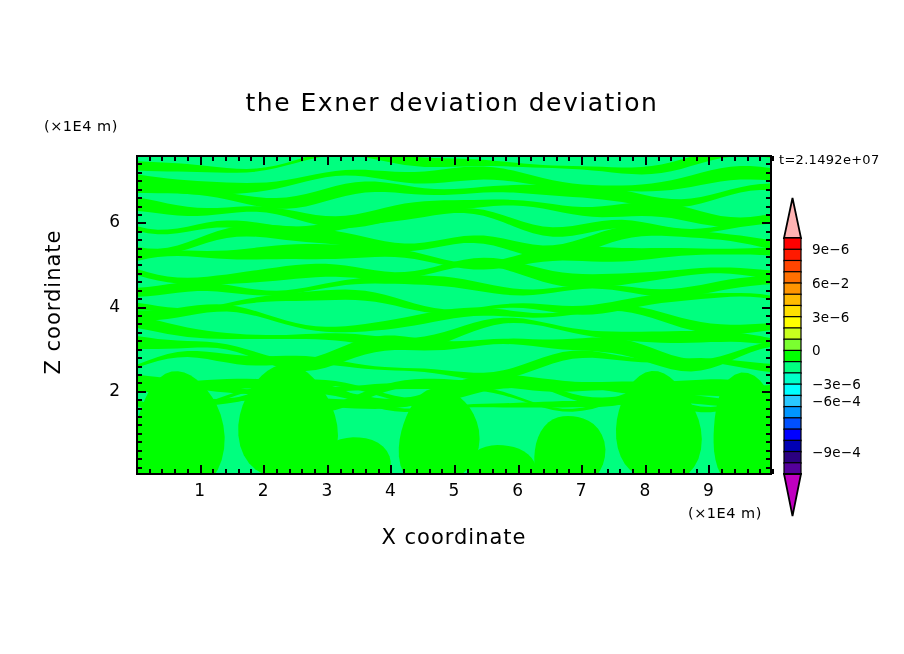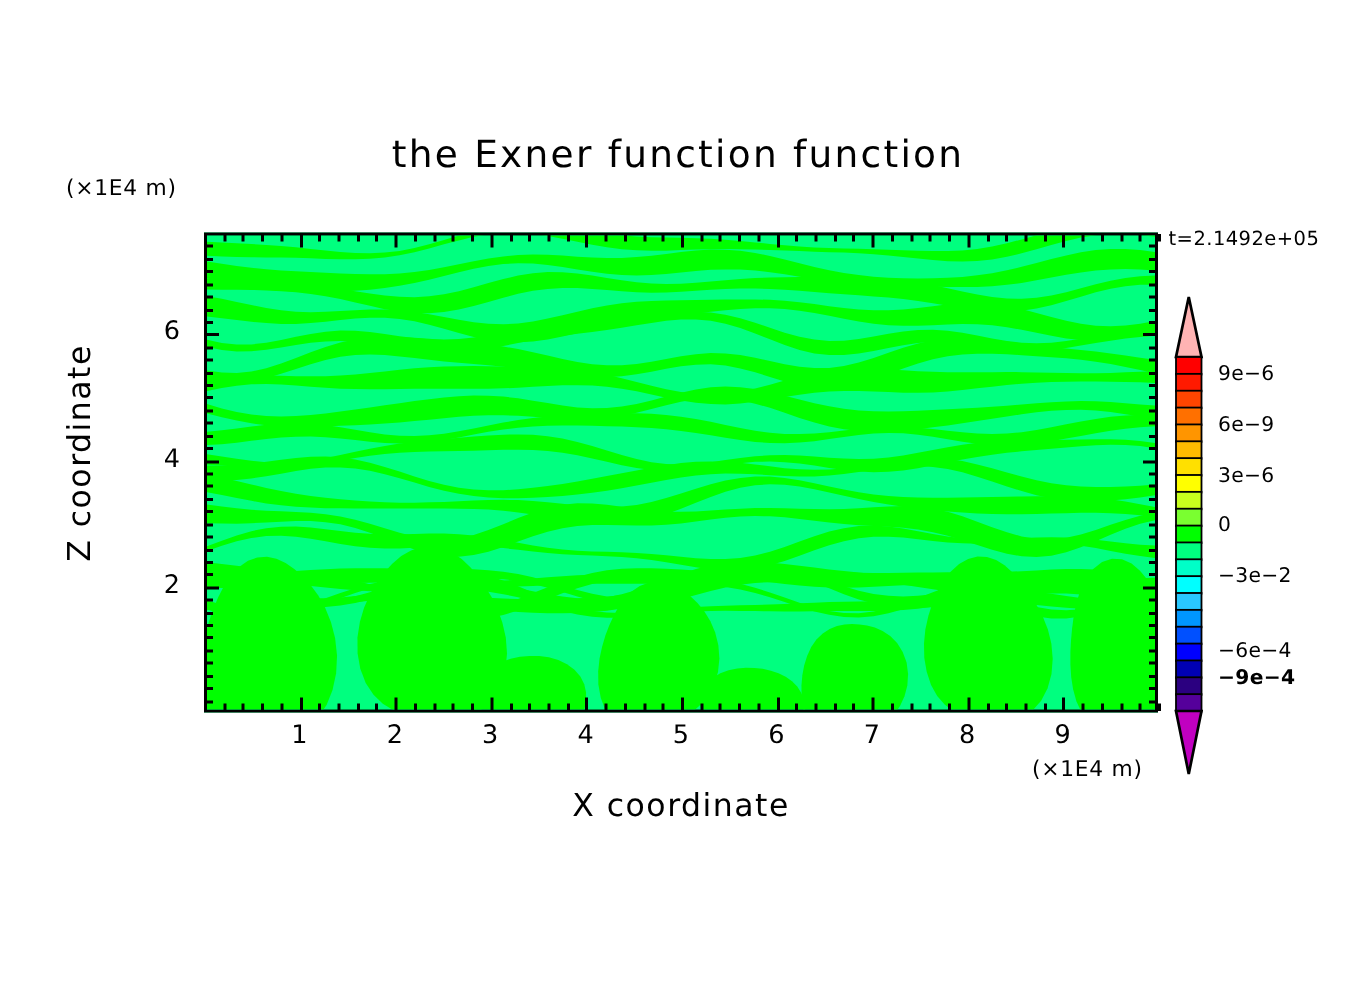--- a/index.html
+++ b/index.html
@@ -17,25 +17,25 @@
   #xunit{left:688px;top:505px;font-size:14.5px;letter-spacing:.5px;}
   .xtl{position:absolute;top:480px;width:30px;margin-left:-15px;text-align:center;font-size:17px;}
   .ytl{position:absolute;left:92px;width:28px;text-align:right;font-size:17px;}
   .tick{position:absolute;background:#000;}
   #cbwrap{left:778px;top:192px;width:36px;height:330px;}
   .cblab{position:absolute;left:34px;font-size:13.5px;white-space:nowrap;letter-spacing:.2px;}
 </style>
 </head>
 <body>
 
-<div class="abs" id="title">the Exner function function</div>
+<div class="abs" id="title">the Exner deviation deviation</div>
 
 <div class="abs" id="yunit">(×1E4 m)</div>
 
-<div class="abs" id="time">t=2.1492e+05</div>
+<div class="abs" id="time">t=2.1492e+07</div>
 
 <div class="abs" id="plot">
   <svg id="plotsvg" width="632" height="316" viewBox="0 0 632 316">
       <rect width="632" height="316" fill="#00ff7f"></rect>
       <path d="M0.0,4.2L9.9,4.7L19.8,5.2L29.6,5.7L39.5,6.3L49.4,7.0L59.3,7.9L69.1,9.0L79.0,10.0L88.9,11.0L98.8,11.7L108.6,11.9L118.5,11.4L128.4,10.3L138.3,8.4L148.1,5.9L158.0,3.0L167.9,-0.0L177.8,-2.8L187.6,-5.2L197.5,-6.8L207.4,-7.7L217.3,-7.7L227.1,-7.0L237.0,-5.8L246.9,-4.3L256.8,-2.7L266.6,-1.3L276.5,-0.2L286.4,0.6L296.3,1.1L306.1,1.3L316.0,1.5L325.9,1.8L335.8,2.2L345.6,2.8L355.5,3.7L365.4,4.6L375.3,5.6L385.1,6.5L395.0,7.3L404.9,8.0L414.8,8.4L424.6,8.7L434.5,8.9L444.4,9.2L454.3,9.5L464.1,9.8L474.0,10.2L483.9,10.4L493.8,10.4L503.6,10.0L513.5,9.0L523.4,7.4L533.3,5.2L543.1,2.6L553.0,-0.2L562.9,-3.0L572.8,-5.5L582.6,-7.3L592.5,-8.3L602.4,-8.5L612.3,-7.8L622.1,-6.4L632.0,-4.5L632.0,0.8L622.1,-0.3L612.3,-1.0L602.4,-1.0L592.5,-0.2L582.6,1.3L572.8,3.6L562.9,6.3L553.0,9.1L543.1,11.9L533.3,14.2L523.4,16.0L513.5,17.0L503.6,17.4L493.8,17.1L483.9,16.4L474.0,15.4L464.1,14.3L454.3,13.4L444.4,12.5L434.5,11.9L424.6,11.4L414.8,11.1L404.9,10.8L395.0,10.4L385.1,10.0L375.3,9.7L365.4,9.3L355.5,9.1L345.6,9.0L335.8,9.1L325.9,9.4L316.0,9.7L306.1,10.1L296.3,10.1L286.4,9.9L276.5,9.1L266.6,7.9L256.8,6.2L246.9,4.2L237.0,2.2L227.1,0.3L217.3,-1.1L207.4,-1.8L197.5,-1.7L187.6,-0.8L177.8,0.9L167.9,3.3L158.0,5.9L148.1,8.6L138.3,11.1L128.4,13.1L118.5,14.6L108.6,15.5L98.8,15.8L88.9,15.8L79.0,15.6L69.1,15.2L59.3,14.9L49.4,14.7L39.5,14.6L29.6,14.5L19.8,14.3L9.9,14.0L0.0,13.5Z" fill="#00ff00"></path>
       <path d="M0.0,17.4L9.9,18.9L19.8,20.3L29.6,21.5L39.5,22.5L49.4,23.3L59.3,23.9L69.1,24.4L79.0,24.9L88.9,25.4L98.8,25.7L108.6,25.9L118.5,25.8L128.4,25.4L138.3,24.4L148.1,23.0L158.0,21.2L167.9,19.2L177.8,17.2L187.6,15.4L197.5,14.0L207.4,13.0L217.3,12.7L227.1,12.8L237.0,13.4L246.9,14.1L256.8,14.7L266.6,15.0L276.5,15.0L286.4,14.4L296.3,13.5L306.1,12.3L316.0,11.0L325.9,10.0L335.8,9.4L345.6,9.5L355.5,10.2L365.4,11.6L375.3,13.6L385.1,16.0L395.0,18.5L404.9,21.0L414.8,23.2L424.6,25.0L434.5,26.4L444.4,27.5L454.3,28.1L464.1,28.5L474.0,28.6L483.9,28.5L493.8,28.2L503.6,27.6L513.5,26.5L523.4,25.1L533.3,23.2L543.1,20.9L553.0,18.4L562.9,15.7L572.8,13.3L582.6,11.2L592.5,9.7L602.4,9.0L612.3,9.0L622.1,9.7L632.0,11.0L632.0,23.4L622.1,22.7L612.3,22.4L602.4,22.6L592.5,23.3L582.6,24.6L572.8,26.2L562.9,28.0L553.0,29.9L543.1,31.6L533.3,32.9L523.4,33.8L513.5,34.3L503.6,34.4L493.8,34.3L483.9,34.1L474.0,33.8L464.1,33.5L454.3,33.1L444.4,32.7L434.5,32.1L424.6,31.3L414.8,30.3L404.9,29.0L395.0,27.5L385.1,25.9L375.3,24.5L365.4,23.4L355.5,22.7L345.6,22.6L335.8,22.9L325.9,23.7L316.0,24.6L306.1,25.6L296.3,26.3L286.4,26.6L276.5,26.4L266.6,25.5L256.8,24.2L246.9,22.6L237.0,21.0L227.1,19.6L217.3,18.7L207.4,18.5L197.5,19.0L187.6,20.3L177.8,22.2L167.9,24.5L158.0,27.0L148.1,29.5L138.3,31.7L128.4,33.5L118.5,35.0L108.6,36.1L98.8,36.8L88.9,37.3L79.0,37.5L69.1,37.6L59.3,37.4L49.4,36.9L39.5,36.1L29.6,34.8L19.8,33.1L9.9,31.0L0.0,28.6Z" fill="#00ff00"></path>
       <path d="M0.0,28.6L9.9,29.3L19.8,30.0L29.6,30.6L39.5,31.2L49.4,31.7L59.3,32.4L69.1,33.2L79.0,34.3L88.9,35.7L98.8,37.2L108.6,38.7L118.5,40.0L128.4,40.9L138.3,41.1L148.1,40.5L158.0,39.1L167.9,37.1L177.8,34.5L187.6,31.7L197.5,29.0L207.4,26.7L217.3,25.2L227.1,24.4L237.0,24.5L246.9,25.4L256.8,26.7L266.6,28.3L276.5,29.9L286.4,31.2L296.3,32.0L306.1,32.3L316.0,32.1L325.9,31.5L335.8,30.7L345.6,29.8L355.5,29.0L365.4,28.4L375.3,28.0L385.1,27.8L395.0,27.7L404.9,27.7L414.8,27.7L424.6,27.8L434.5,27.9L444.4,28.2L454.3,28.8L464.1,29.8L474.0,31.2L483.9,33.0L493.8,35.1L503.6,37.3L513.5,39.4L523.4,41.0L533.3,42.0L543.1,42.2L553.0,41.5L562.9,40.0L572.8,37.8L582.6,35.2L592.5,32.5L602.4,30.2L612.3,28.3L622.1,27.1L632.0,26.6L632.0,32.9L622.1,32.9L612.3,33.8L602.4,35.5L592.5,37.9L582.6,40.8L572.8,43.7L562.9,46.5L553.0,48.7L543.1,50.1L533.3,50.8L523.4,50.6L513.5,49.7L503.6,48.4L493.8,46.8L483.9,45.1L474.0,43.7L464.1,42.4L454.3,41.4L444.4,40.6L434.5,39.9L424.6,39.2L414.8,38.5L404.9,37.7L395.0,36.9L385.1,36.2L375.3,35.6L365.4,35.3L355.5,35.3L345.6,35.6L335.8,36.2L325.9,36.9L316.0,37.5L306.1,38.0L296.3,38.1L286.4,37.8L276.5,37.2L266.6,36.4L256.8,35.6L246.9,35.0L237.0,35.0L227.1,35.6L217.3,36.9L207.4,38.9L197.5,41.5L187.6,44.3L177.8,47.0L167.9,49.4L158.0,51.0L148.1,51.8L138.3,51.7L128.4,50.7L118.5,49.1L108.6,46.9L98.8,44.7L88.9,42.4L79.0,40.5L69.1,39.0L59.3,37.8L49.4,37.1L39.5,36.6L29.6,36.3L19.8,36.2L9.9,36.1L0.0,36.0Z" fill="#00ff00"></path>
       <path d="M0.0,40.5L9.9,42.2L19.8,44.3L29.6,46.4L39.5,48.3L49.4,49.8L59.3,50.8L69.1,51.1L79.0,50.9L88.9,50.4L98.8,49.8L108.6,49.3L118.5,49.3L128.4,49.8L138.3,50.9L148.1,52.5L158.0,54.3L167.9,56.2L177.8,57.9L187.6,58.9L197.5,59.2L207.4,58.7L217.3,57.4L227.1,55.4L237.0,53.2L246.9,50.8L256.8,48.5L266.6,46.6L276.5,45.2L286.4,44.2L296.3,43.7L306.1,43.3L316.0,43.2L325.9,43.0L335.8,42.9L345.6,42.7L355.5,42.6L365.4,42.6L375.3,42.9L385.1,43.5L395.0,44.5L404.9,45.7L414.8,47.1L424.6,48.4L434.5,49.4L444.4,49.9L454.3,49.9L464.1,49.3L474.0,48.3L483.9,47.1L493.8,45.9L503.6,45.1L513.5,45.0L523.4,45.5L533.3,46.9L543.1,49.0L553.0,51.6L562.9,54.3L572.8,56.8L582.6,58.9L592.5,60.1L602.4,60.5L612.3,60.0L622.1,58.8L632.0,57.0L632.0,63.4L622.1,65.9L612.3,67.9L602.4,69.3L592.5,69.9L582.6,69.7L572.8,68.6L562.9,66.9L553.0,64.9L543.1,62.9L533.3,61.1L523.4,59.9L513.5,59.2L503.6,59.0L493.8,59.3L483.9,59.8L474.0,60.1L464.1,60.2L454.3,59.8L444.4,58.8L434.5,57.3L424.6,55.5L414.8,53.5L404.9,51.6L395.0,50.1L385.1,49.0L375.3,48.5L365.4,48.5L355.5,49.0L345.6,49.9L335.8,50.9L325.9,52.0L316.0,53.2L306.1,54.3L296.3,55.5L286.4,57.0L276.5,58.6L266.6,60.6L256.8,62.7L246.9,65.1L237.0,67.3L227.1,69.3L217.3,70.6L207.4,71.2L197.5,70.9L187.6,69.6L177.8,67.6L167.9,65.0L158.0,62.2L148.1,59.5L138.3,57.2L128.4,55.6L118.5,54.8L108.6,54.8L98.8,55.4L88.9,56.4L79.0,57.5L69.1,58.4L59.3,59.0L49.4,59.0L39.5,58.4L29.6,57.5L19.8,56.3L9.9,55.1L0.0,54.0Z" fill="#00ff00"></path>
       <path d="M0.0,69.5L9.9,71.7L19.8,72.7L29.6,72.6L39.5,71.5L49.4,69.7L59.3,67.5L69.1,65.6L79.0,64.1L88.9,63.4L98.8,63.5L108.6,64.3L118.5,65.6L128.4,67.1L138.3,68.4L148.1,69.2L158.0,69.4L167.9,69.0L177.8,68.0L187.6,66.5L197.5,64.9L207.4,63.4L217.3,62.0L227.1,61.0L237.0,60.2L246.9,59.5L256.8,58.7L266.6,57.8L276.5,56.7L286.4,55.3L296.3,53.7L306.1,52.3L316.0,51.2L325.9,50.9L335.8,51.4L345.6,52.8L355.5,55.2L365.4,58.2L375.3,61.5L385.1,64.8L395.0,67.5L404.9,69.4L414.8,70.3L424.6,70.1L434.5,69.0L444.4,67.3L454.3,65.5L464.1,64.0L474.0,63.0L483.9,62.8L493.8,63.5L503.6,64.9L513.5,66.7L523.4,68.7L533.3,70.4L543.1,71.5L553.0,71.9L562.9,71.5L572.8,70.4L582.6,68.8L592.5,66.9L602.4,64.9L612.3,63.1L622.1,61.5L632.0,60.1L632.0,66.8L622.1,67.6L612.3,68.7L602.4,70.1L592.5,71.7L582.6,73.4L572.8,75.0L562.9,76.1L553.0,76.7L543.1,76.6L533.3,75.8L523.4,74.6L513.5,73.2L503.6,72.0L493.8,71.1L483.9,71.0L474.0,71.7L464.1,73.1L454.3,75.0L444.4,77.0L434.5,78.7L424.6,79.7L414.8,79.7L404.9,78.6L395.0,76.3L385.1,73.0L375.3,69.2L365.4,65.3L355.5,61.7L345.6,58.8L335.8,56.9L325.9,56.0L316.0,56.0L306.1,56.9L296.3,58.3L286.4,59.9L276.5,61.5L266.6,63.0L256.8,64.3L246.9,65.5L237.0,66.8L227.1,68.2L217.3,69.8L207.4,71.7L197.5,73.7L187.6,75.7L177.8,77.4L167.9,78.7L158.0,79.2L148.1,78.9L138.3,77.8L128.4,76.2L118.5,74.3L108.6,72.5L98.8,71.1L88.9,70.4L79.0,70.6L69.1,71.5L59.3,73.0L49.4,74.7L39.5,76.2L29.6,77.2L19.8,77.3L9.9,76.3L0.0,74.3Z" fill="#00ff00"></path>
       <path d="M0.0,90.0L9.9,91.4L19.8,91.7L29.6,90.7L39.5,88.5L49.4,85.3L59.3,81.6L69.1,77.8L79.0,74.3L88.9,71.4L98.8,69.3L108.6,68.1L118.5,67.6L128.4,67.7L138.3,68.2L148.1,68.9L158.0,69.7L167.9,70.5L177.8,71.5L187.6,72.6L197.5,74.0L207.4,75.7L217.3,77.8L227.1,80.0L237.0,82.3L246.9,84.3L256.8,85.8L266.6,86.5L276.5,86.5L286.4,85.6L296.3,84.1L306.1,82.3L316.0,80.5L325.9,79.1L335.8,78.4L345.6,78.6L355.5,79.7L365.4,81.5L375.3,83.7L385.1,85.8L395.0,87.5L404.9,88.4L414.8,88.3L424.6,87.0L434.5,84.6L444.4,81.6L454.3,78.2L464.1,74.8L474.0,72.0L483.9,69.8L493.8,68.5L503.6,68.2L513.5,68.5L523.4,69.5L533.3,70.7L543.1,72.0L553.0,73.2L562.9,74.3L572.8,75.3L582.6,76.3L592.5,77.4L602.4,78.6L612.3,80.0L622.1,81.5L632.0,82.9L632.0,91.9L622.1,89.7L612.3,87.6L602.4,85.7L592.5,84.1L582.6,82.8L572.8,81.9L562.9,81.1L553.0,80.5L543.1,79.8L533.3,79.2L523.4,78.8L513.5,78.8L503.6,79.3L493.8,80.5L483.9,82.5L474.0,85.3L464.1,88.7L454.3,92.4L444.4,95.9L434.5,98.9L424.6,101.0L414.8,101.8L404.9,101.4L395.0,99.8L385.1,97.3L375.3,94.3L365.4,91.2L355.5,88.6L345.6,86.7L335.8,85.9L325.9,86.1L316.0,87.2L306.1,88.9L296.3,90.8L286.4,92.5L276.5,93.8L266.6,94.5L256.8,94.4L246.9,93.8L237.0,92.6L227.1,91.3L217.3,89.8L207.4,88.6L197.5,87.5L187.6,86.5L177.8,85.7L167.9,84.9L158.0,84.0L148.1,82.9L138.3,81.7L128.4,80.6L118.5,79.7L108.6,79.4L98.8,79.7L88.9,80.9L79.0,83.0L69.1,85.8L59.3,89.0L49.4,92.2L39.5,95.1L29.6,97.2L19.8,98.4L9.9,98.4L0.0,97.4Z" fill="#00ff00"></path>
@@ -280,20 +280,20 @@
       <rect x="6" y="214.57142857142856" width="17" height="11.638095238095238" fill="#0096ff" stroke="#000" stroke-width="1.2"></rect>
       <rect x="6" y="225.8095238095238" width="17" height="11.638095238095238" fill="#0050ff" stroke="#000" stroke-width="1.2"></rect>
       <rect x="6" y="237.04761904761904" width="17" height="11.638095238095238" fill="#0000ff" stroke="#000" stroke-width="1.2"></rect>
       <rect x="6" y="248.28571428571428" width="17" height="11.638095238095238" fill="#0000b4" stroke="#000" stroke-width="1.2"></rect>
       <rect x="6" y="259.5238095238095" width="17" height="11.638095238095238" fill="#2b0080" stroke="#000" stroke-width="1.2"></rect>
       <rect x="6" y="270.76190476190476" width="17" height="11.638095238095238" fill="#55009b" stroke="#000" stroke-width="1.2"></rect>
       <path d="M6,282 L23,282 L14.5,324 Z" fill="#c000c0" stroke="#000" stroke-width="1.8"></path>
     </svg>
   <div id="cblabels">
       <div class="cblab" style="top: 49.2381px;">9e−6</div>
-      <div class="cblab" style="top: 82.9524px;">6e−9</div>
+      <div class="cblab" style="top: 82.9524px;">6e−2</div>
       <div class="cblab" style="top: 116.667px;">3e−6</div>
       <div class="cblab" style="top: 150.381px;">0</div>
-      <div class="cblab" style="top: 184.095px;">−3e−2</div>
-      <div class="cblab" style="top: 234px;">−6e−4</div>
-      <div class="cblab" style="top: 251.524px; font-weight: bold;">−9e−4</div>
+      <div class="cblab" style="top: 184.095px;">−3e−6</div>
+      <div class="cblab" style="top: 201px;">−6e−4</div>
+      <div class="cblab" style="top: 251.524px;">−9e−4</div>
     </div>
 </div>
 
 </body></html>

